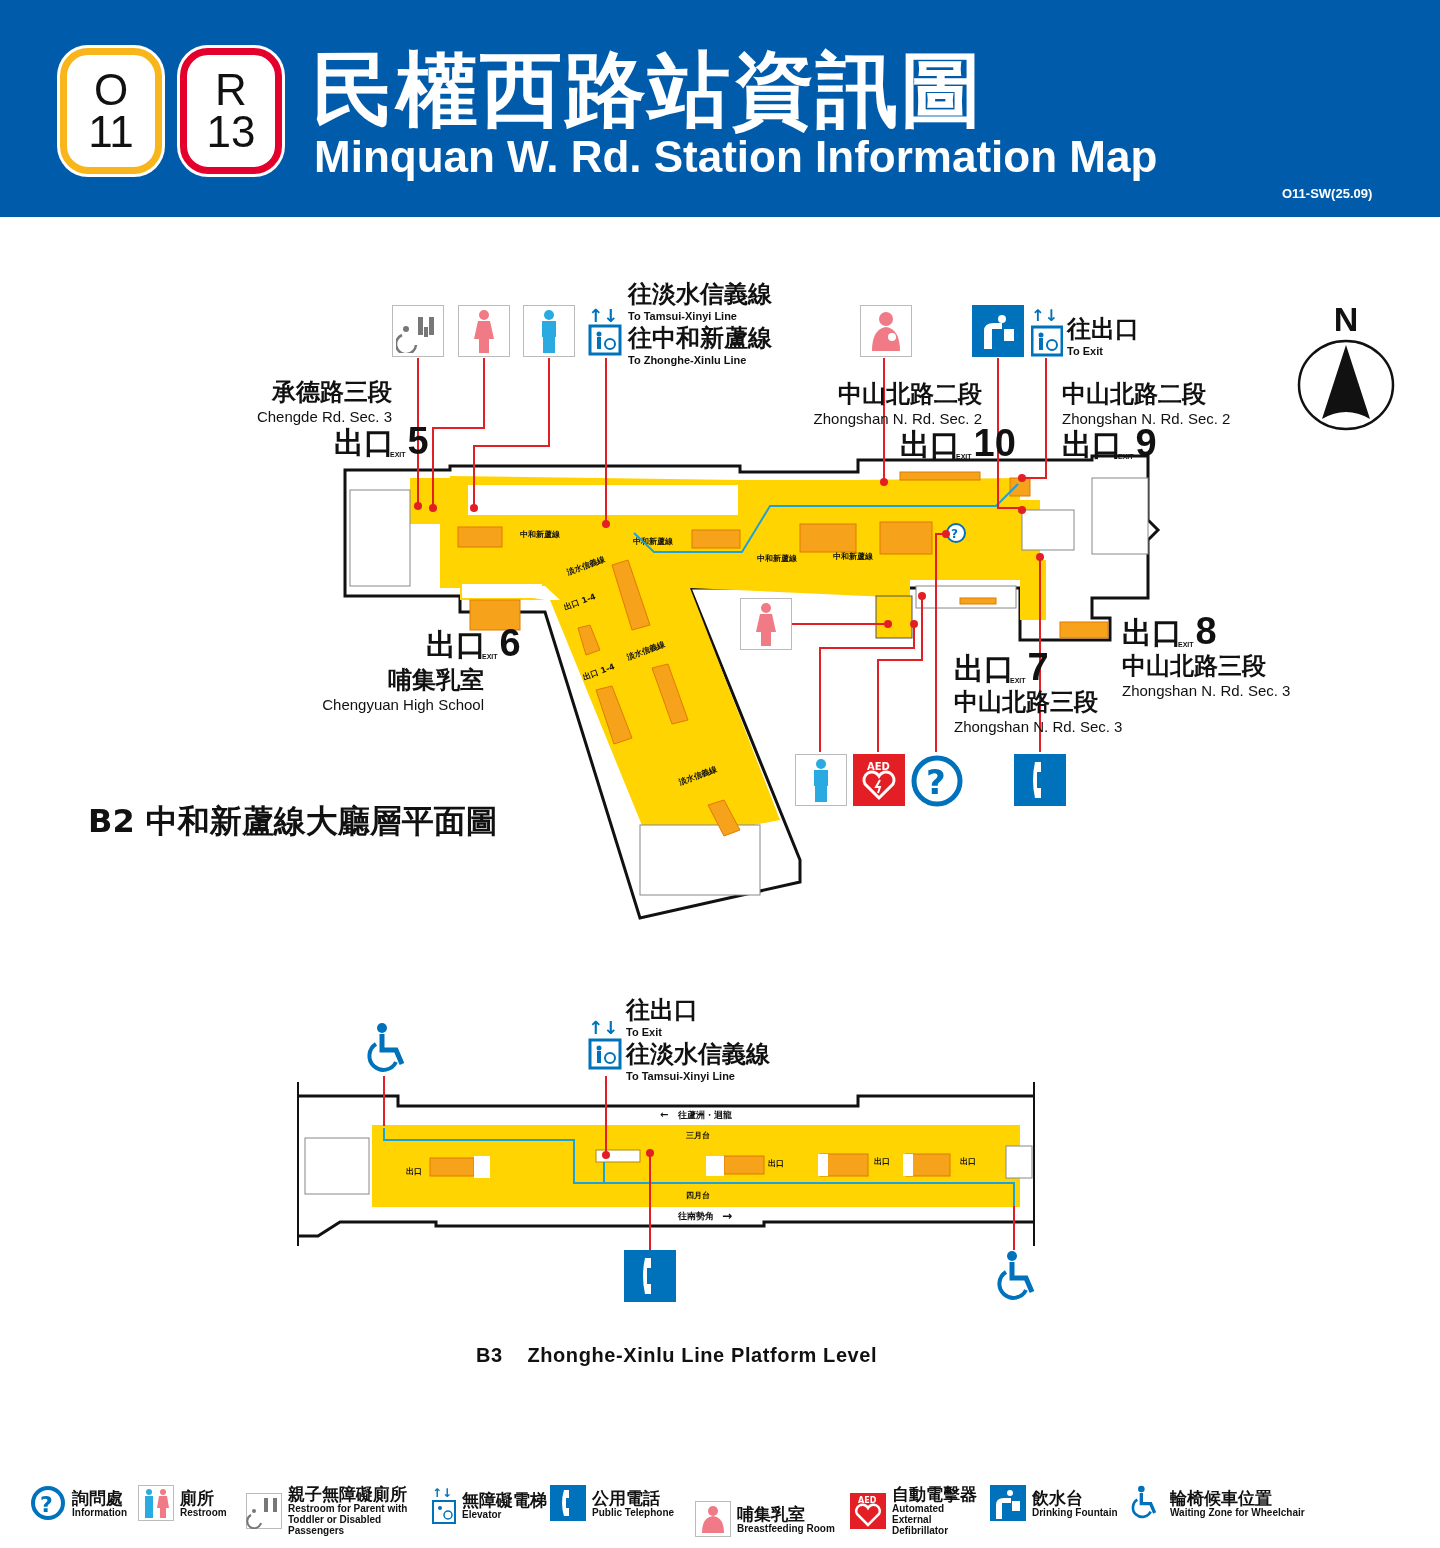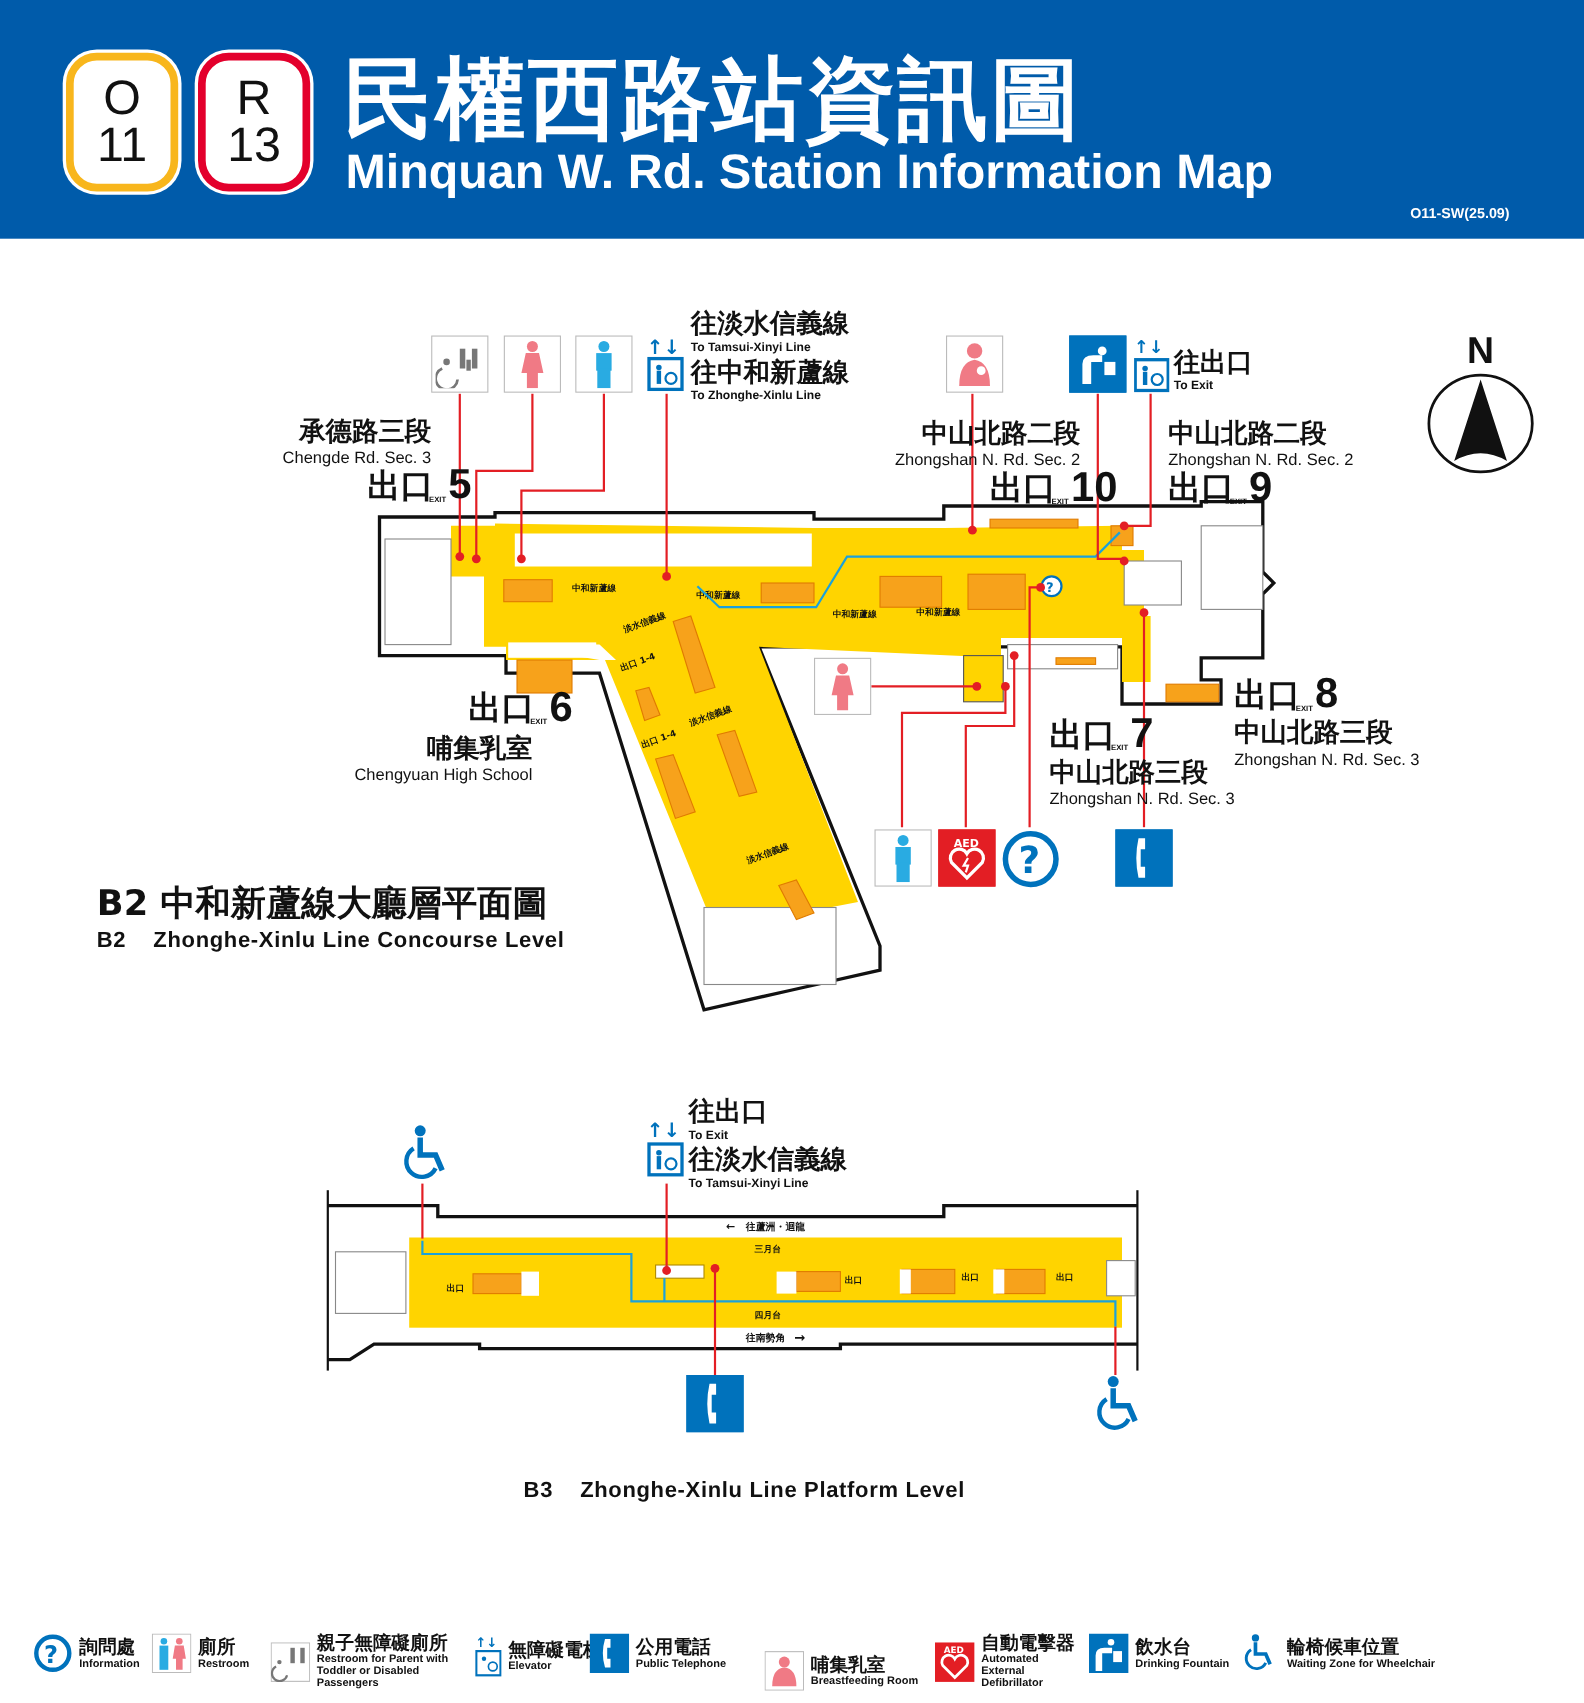--- a/index.html
+++ b/index.html
@@ -285,21 +285,20 @@
     </svg>
 </div>
 <div class="sign blue" style="left:1014px;top:754px;">
   <svg width="30" height="44" viewBox="0 0 30 44">
       <path d="M10 4 h6 v10 h-4 v16 h4 v10 h-6 q-4 -18 0 -36z" fill="#fff"></path>
     </svg>
 </div>
 
 <div class="abs" style="left:88px;top:800px;">
   <div class="floor-title-zh">B2 中和新蘆線大廳層平面圖</div>
-  <div class="floor-title-en" style="white-space:pre;">B2    Zhonghe-Xinlu Line Concourse Level</div>
 </div>
 
 <svg class="abs" style="left:0;top:1070px;" width="1440" height="190" viewBox="0 1070 1440 190">
   <path d="M298 1082 L298 1246" stroke="#111" stroke-width="2"></path>
   <path d="M1034 1082 L1034 1246" stroke="#111" stroke-width="2"></path>
   <path d="M298 1096 L398 1096 L398 1106 L858 1106 L858 1096 L1034 1096" fill="none" stroke="#111" stroke-width="3"></path>
   <path d="M298 1236 L318 1236 L340 1222 L436 1222 L436 1226 L764 1226 L764 1222 L1034 1222" fill="none" stroke="#111" stroke-width="3"></path>
   <rect x="372" y="1125" width="648" height="82" fill="#ffd400"></rect>
   <rect x="305" y="1138" width="64" height="56" fill="#fff" stroke="#888" stroke-width="1"></rect>
   <rect x="1006" y="1146" width="26" height="32" fill="#fff" stroke="#888" stroke-width="1"></rect>
@@ -424,21 +423,21 @@
       <text x="0" y="12" font-size="12" fill="#0072bc">↑↓</text>
       <rect x="1" y="16" width="22" height="22" fill="#fff" stroke="#0072bc" stroke-width="2"></rect>
       <circle cx="8" cy="23" r="2" fill="#0072bc"></circle>
       <circle cx="16" cy="30" r="4" fill="none" stroke="#0072bc" stroke-width="1.5"></circle>
     </svg>
   <div>
       <div class="lz">無障礙電梯</div>
       <div class="le">Elevator</div>
     </div>
 </div>
-<div class="legend" style="left:536px;">
+<div class="legend" style="left:550px;">
   <svg width="36" height="36" viewBox="0 0 36 36">
       <rect width="36" height="36" fill="#0072bc"></rect>
       <path d="M14 5 h5 v8 h-3 v10 h3 v8 h-5 q-4 -13 0 -26z" fill="#fff"></path>
     </svg>
   <div>
       <div class="lz">公用電話</div>
       <div class="le">Public Telephone</div>
     </div>
 </div>
 <div class="legend" style="left:695px;margin-top:16px;">

